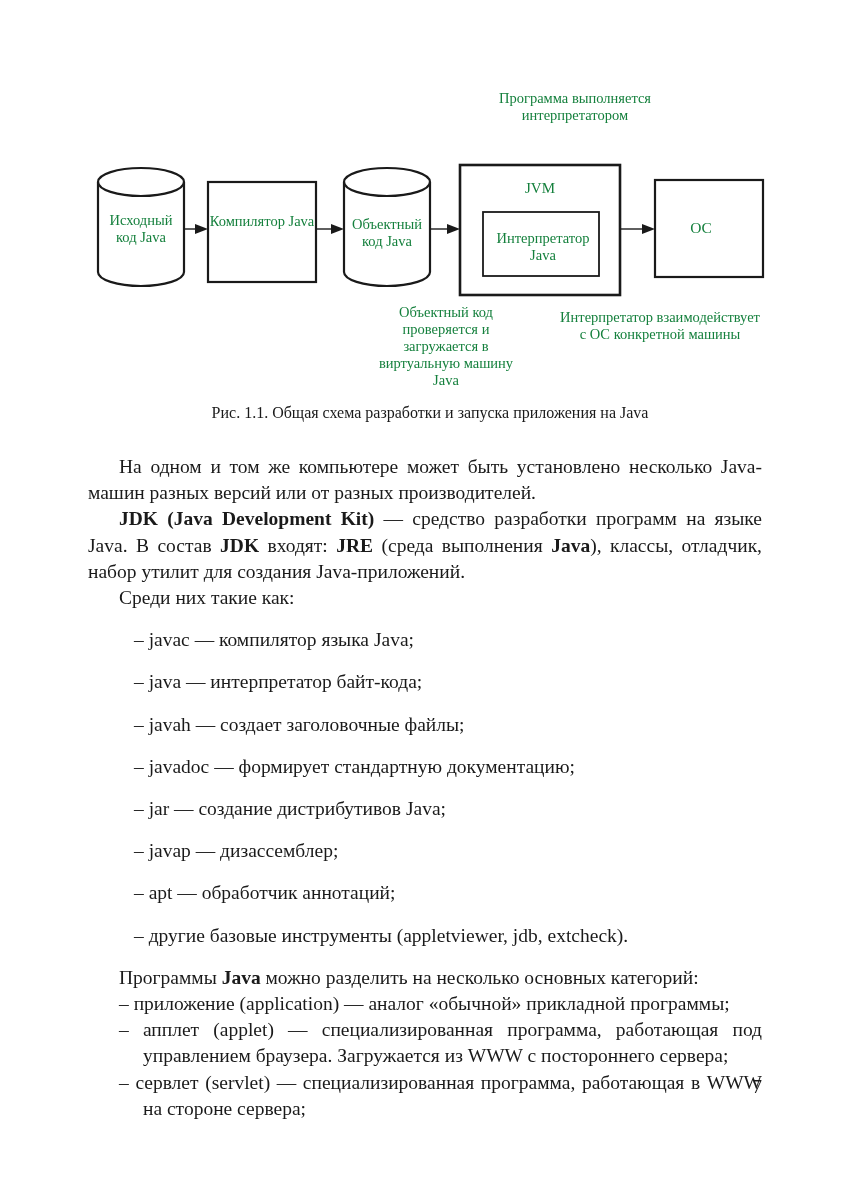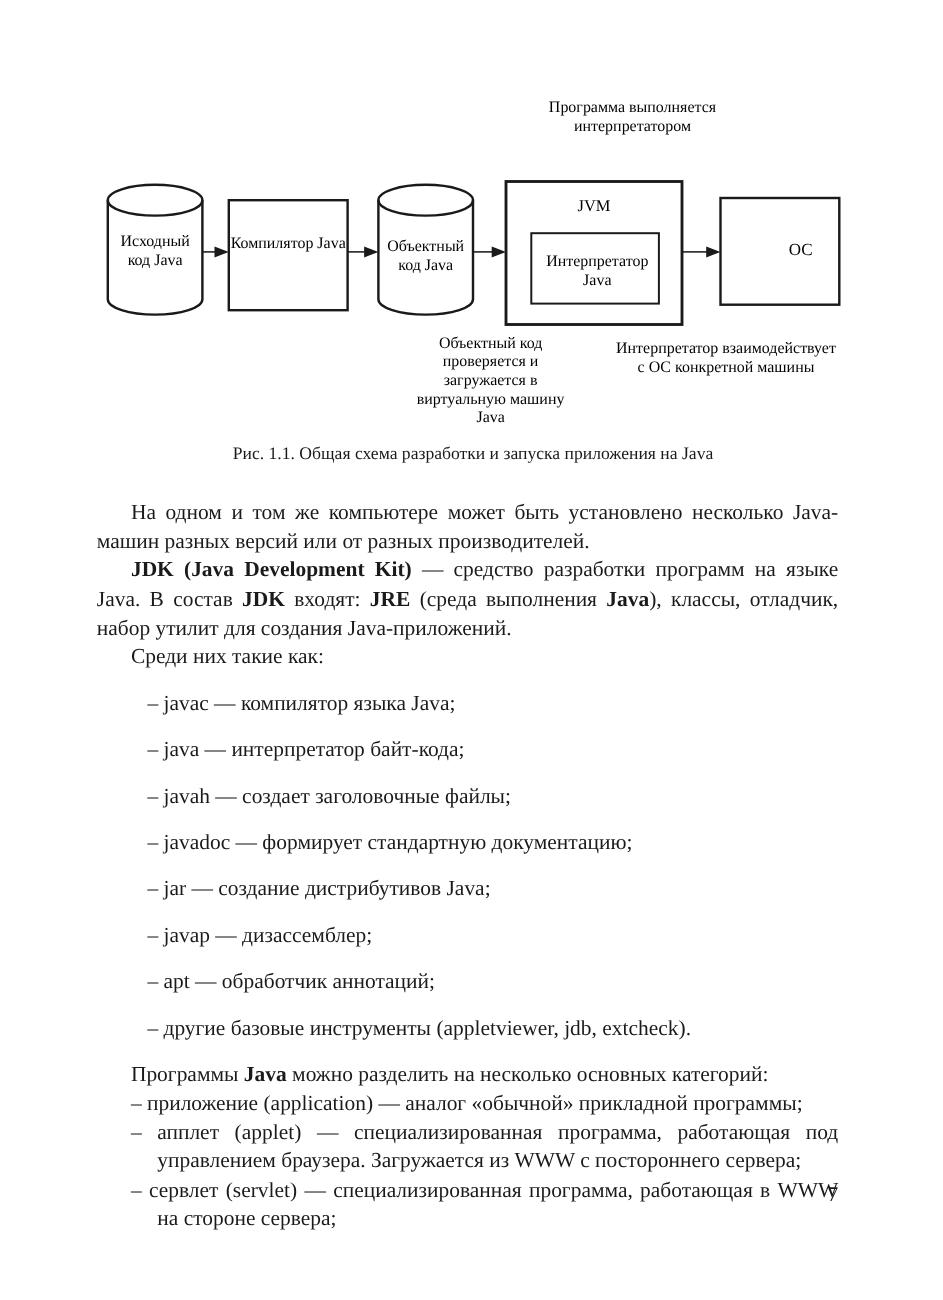--- a/index.html
+++ b/index.html
@@ -3,28 +3,28 @@
 <meta charset="utf-8">
 <style>
   html, body { margin: 0; padding: 0; background: #ffffff; }
   body { width: 857px; height: 1182px; position: relative; overflow: hidden;
          font-family: "Liberation Serif", "DejaVu Serif", serif; color: #1a1a1a; }
   .page { position: absolute; left: 0; top: 0; width: 857px; height: 1182px; }
 
   
   .diagram { position: absolute; left: 0; top: 0; width: 857px; height: 440px; }
   .diagram svg { position: absolute; left: 0; top: 0; }
-  .dlabel { position: absolute; text-align: center; font-size: 14.5px; line-height: 17px; color: #000000; }
+  .dlabel { position: absolute; text-align: center; font-size: 14.5px; line-height: 17px; color: #15803d; }
   .cap-top { left: 470px; top: 90px; width: 210px; }
   .cyl1 { left: 98px; top: 212px; width: 86px; }
   .comp { left: 208px; top: 213px; width: 108px; }
   .cyl2 { left: 342px; top: 216px; width: 90px; }
   .jvm { left: 460px; top: 180px; width: 160px; font-size: 15px; }
   .interp { left: 483px; top: 230px; width: 120px; }
-  .os { left: 655px; top: 219px; width: 92px; font-size: 15.5px; margin-left: 27px; }
+  .os { left: 655px; top: 219px; width: 92px; font-size: 15.5px; }
   .note1 { left: 366px; top: 304px; width: 160px; }
   .note2 { left: 560px; top: 309px; width: 200px; }
   .figcap { position: absolute; left: 80px; top: 404px; width: 700px; text-align: center; font-size: 16px; }
 
   
   .text { position: absolute; left: 88px; top: 454px; width: 674px; font-size: 19.5px; line-height: 26.2px; }
   .p { margin: 0; text-align: justify; text-indent: 31px; }
   .li { margin: 16px; padding-left: 30px; }
   .li2 { margin: 0; padding-left: 55px; text-indent: -24px; text-align: justify; }
   b { font-weight: bold; }

